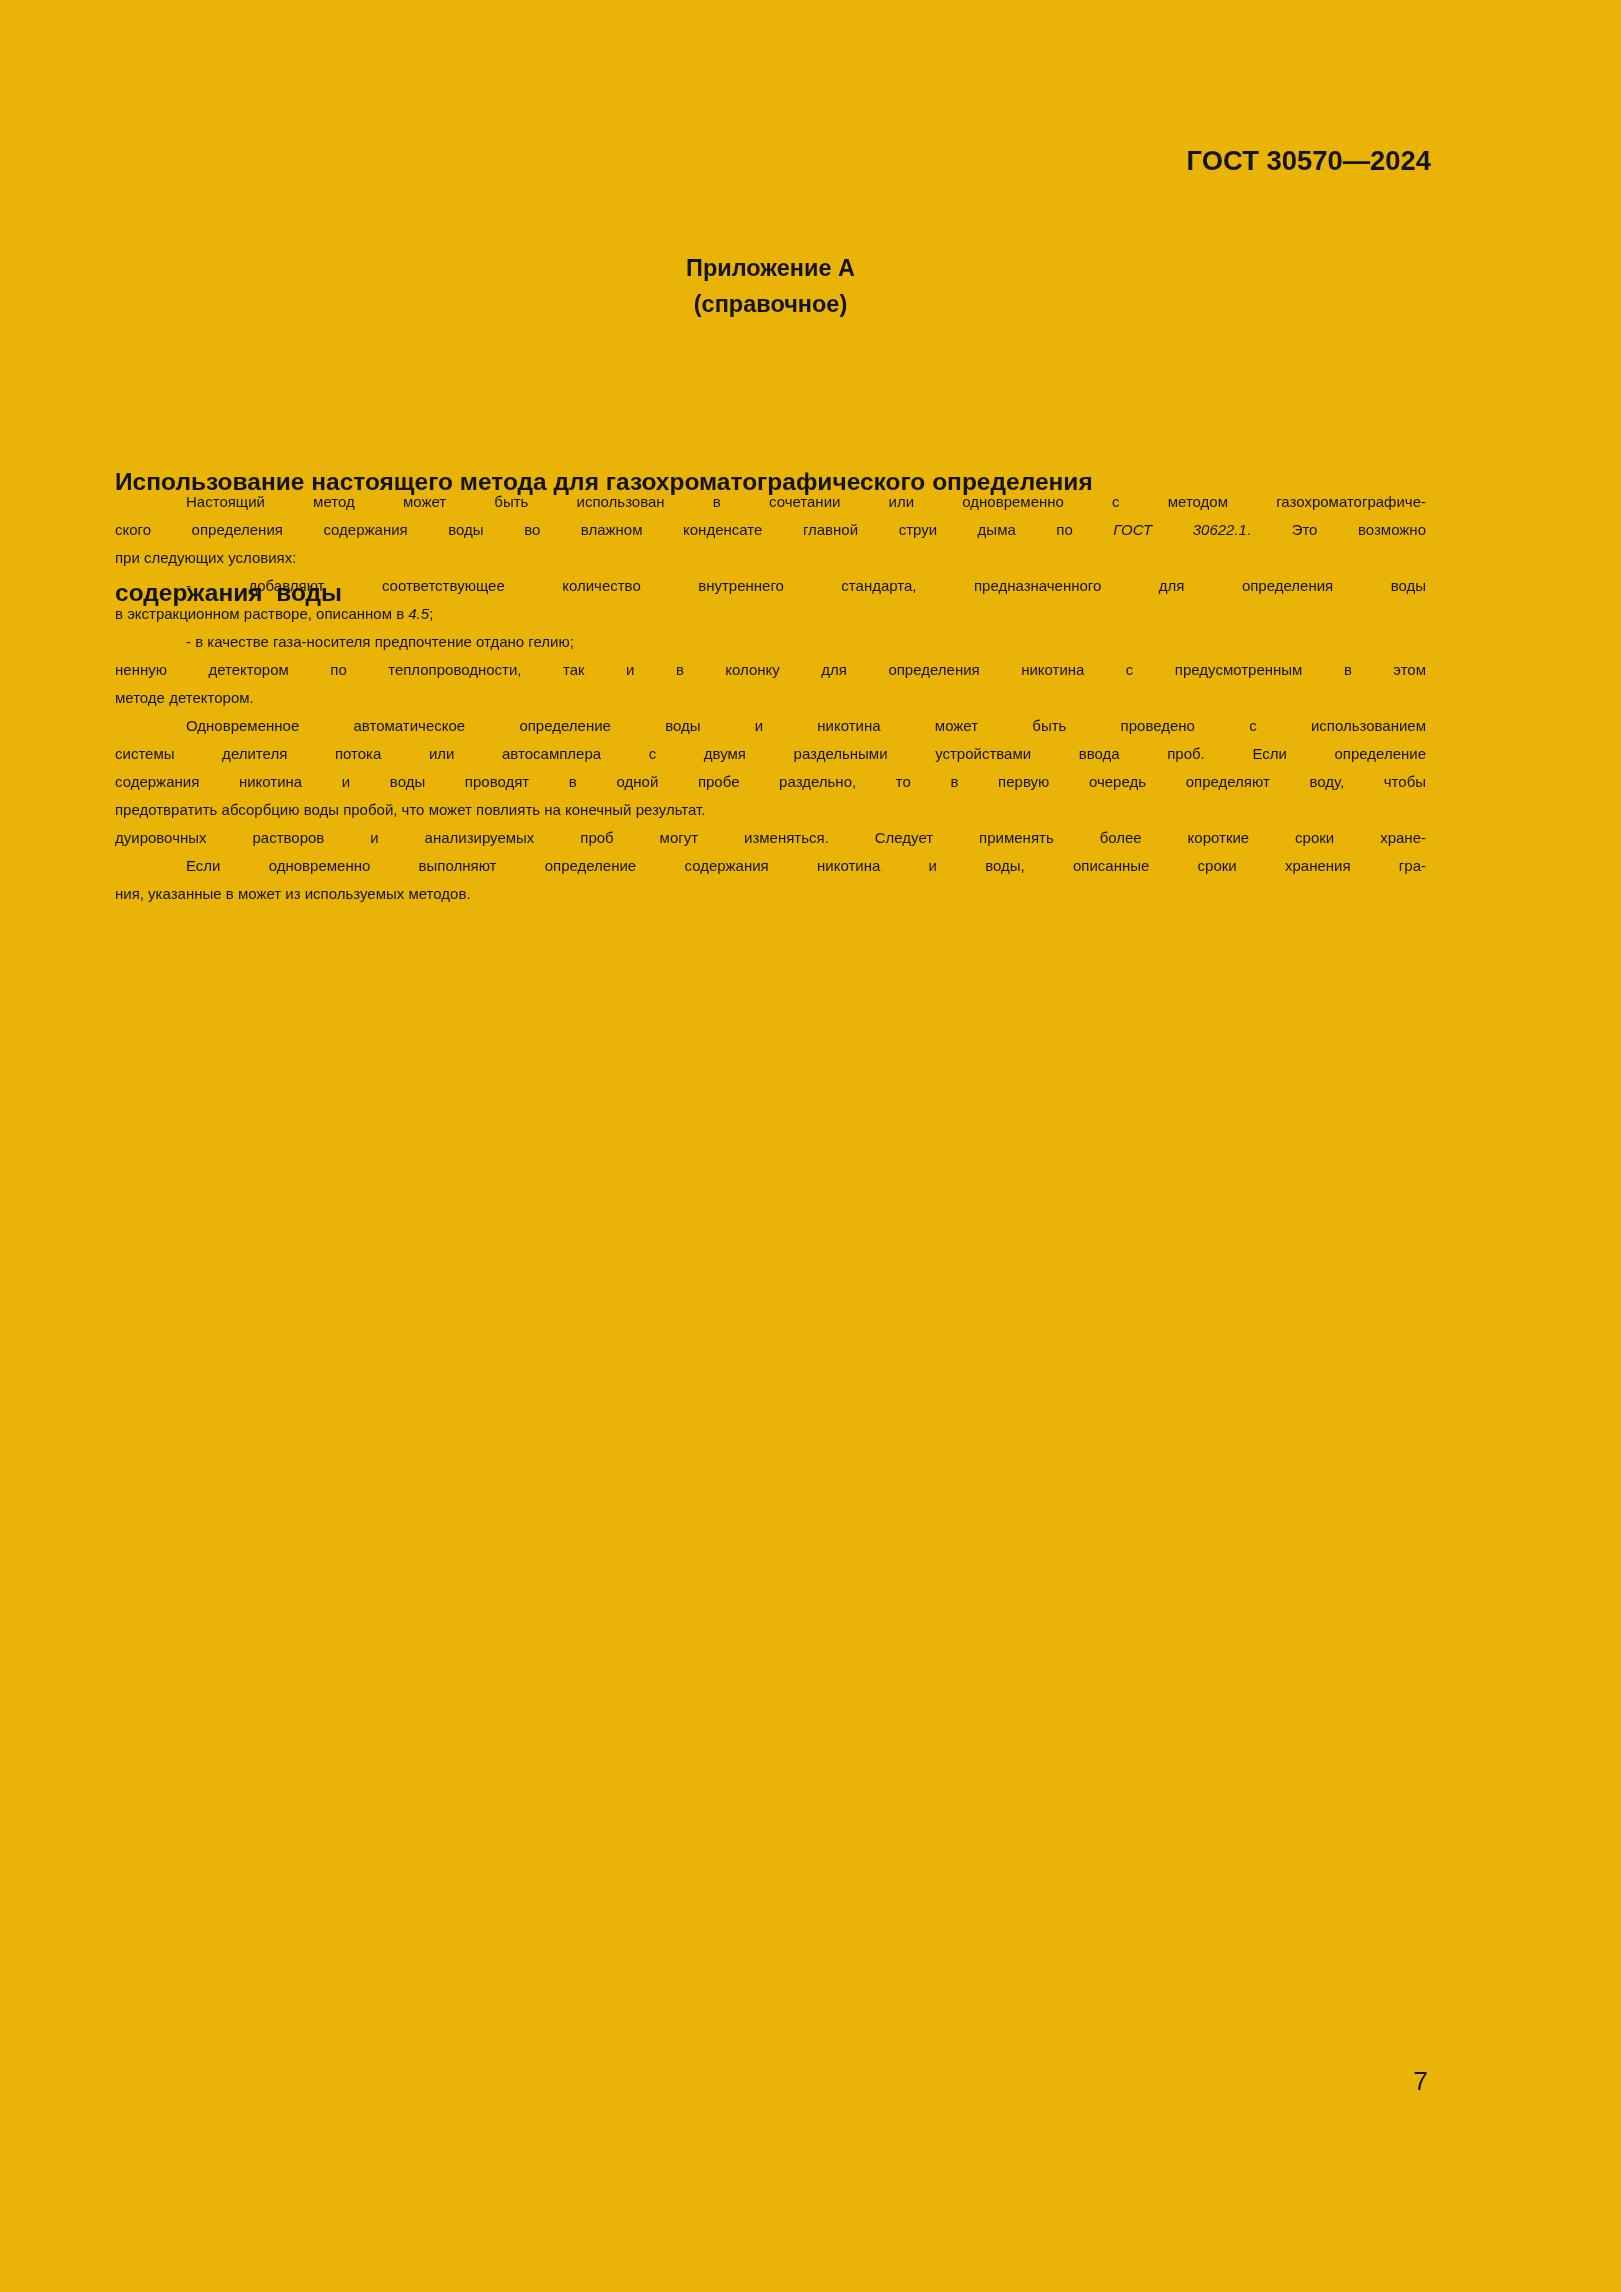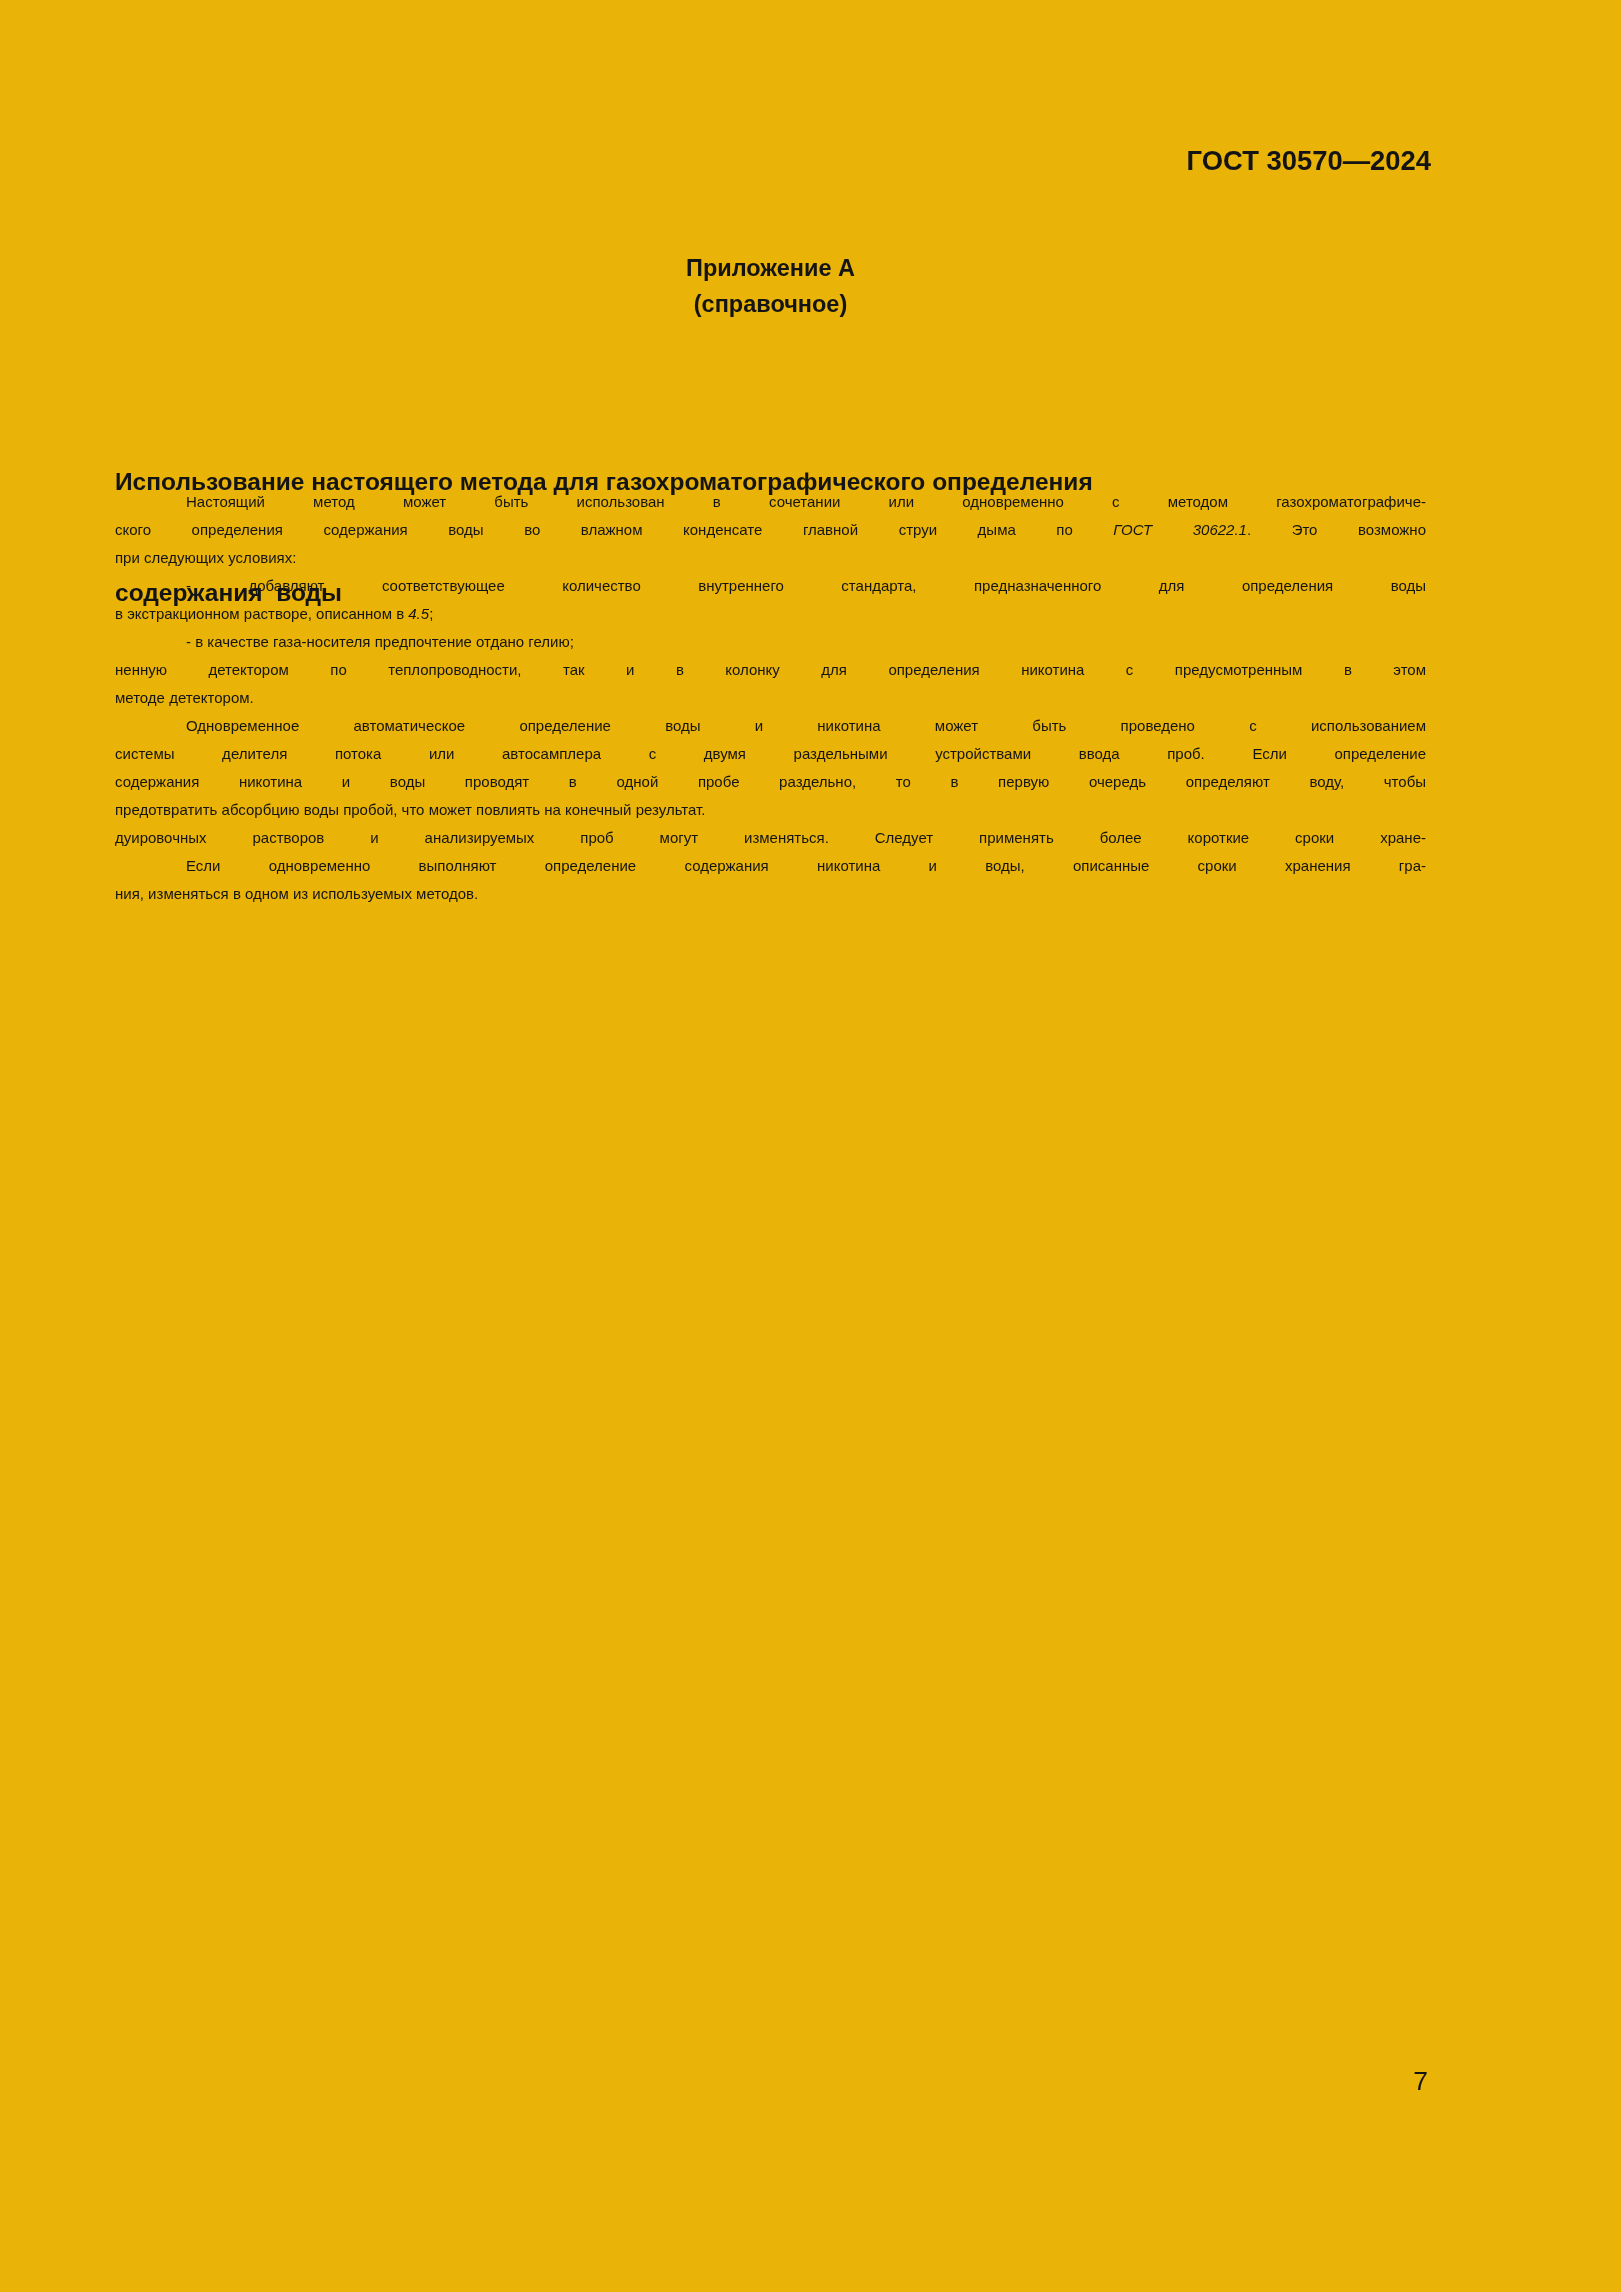--- a/index.html
+++ b/index.html
@@ -106,19 +106,19 @@
     <div class="bline last"><span>в экстракционном растворе, описанном в </span><span class="it">4.5</span><span>;</span></div>
     <div class="bline ind last">- в качестве газа-носителя предпочтение отдано гелию;</div>
     <div class="bline">ненную детектором по теплопроводности, так и в колонку для определения никотина с предусмотренным в этом</div>
     <div class="bline last">методе детектором.</div>
     <div class="bline ind">Одновременное автоматическое определение воды и никотина может быть проведено с использованием</div>
     <div class="bline">системы делителя потока или автосамплера с двумя раздельными устройствами ввода проб. Если определение</div>
     <div class="bline">содержания никотина и воды проводят в одной пробе раздельно, то в первую очередь определяют воду, чтобы</div>
     <div class="bline last">предотвратить абсорбцию воды пробой, что может повлиять на конечный результат.</div>
     <div class="bline">дуировочных растворов и анализируемых проб могут изменяться. Следует применять более короткие сроки хране-</div>
     <div class="bline ind">Если одновременно выполняют определение содержания никотина и воды, описанные сроки хранения гра-</div>
-    <div class="bline last">ния, изменяться в одном из используемых методов.</div>
+    <div class="bline last">ния, указанные в может из используемых методов.</div>
   </div>
 
   <div class="page-number">7</div>
 
 </div>
 
 
 </body></html>

